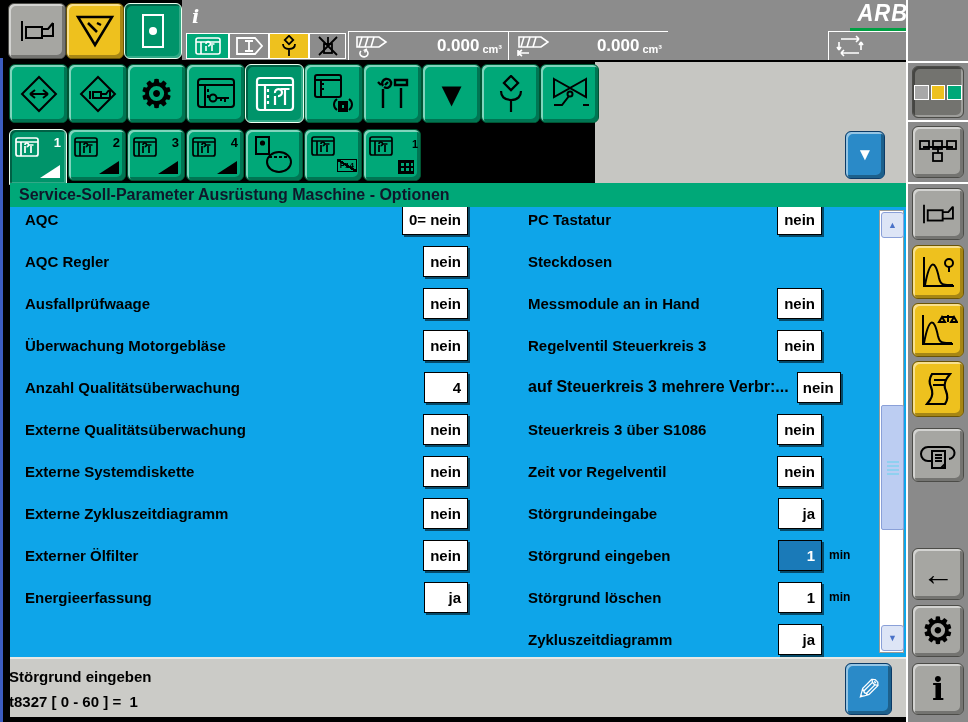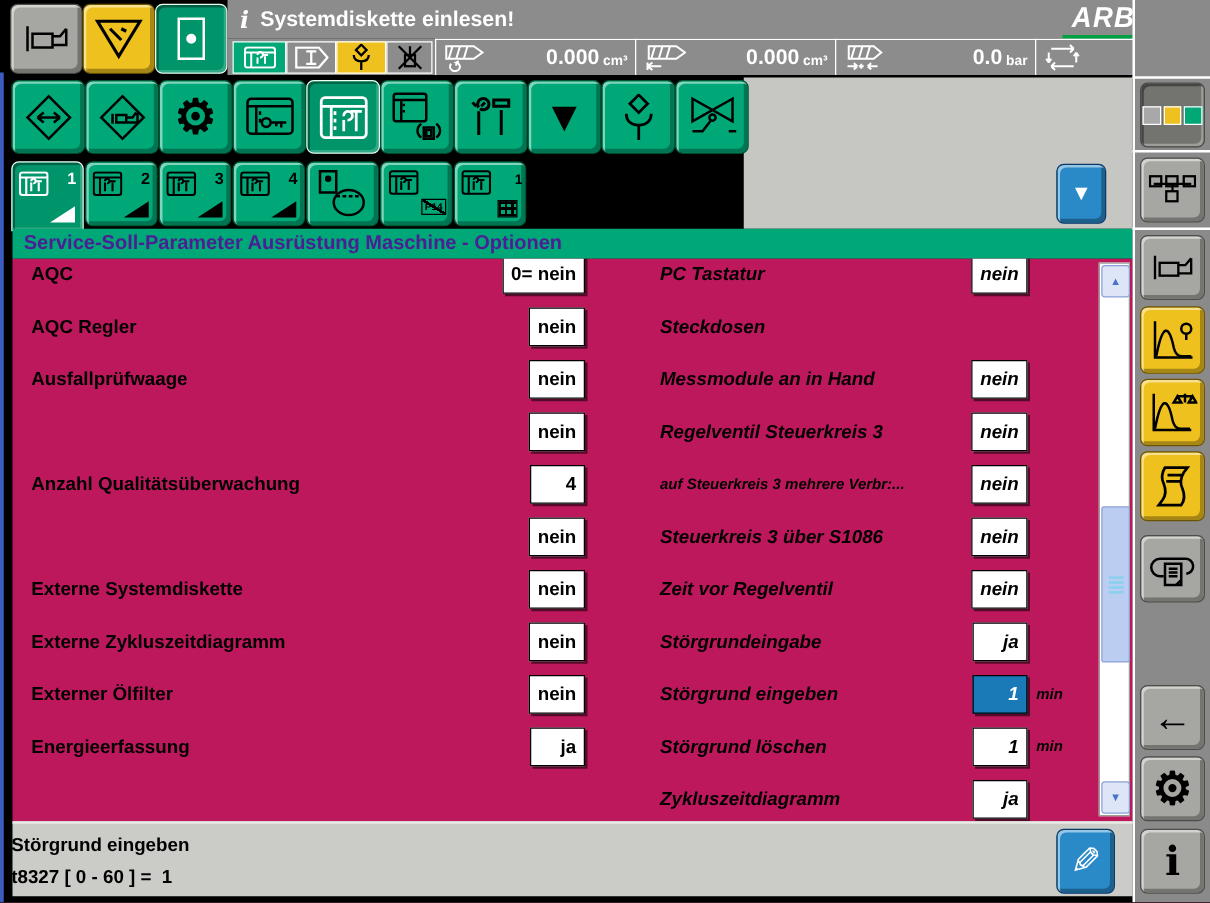--- a/index.html
+++ b/index.html
@@ -43,29 +43,29 @@
   .ramp{position:absolute;right:6px;bottom:6px;width:0;height:0;
         border-left:20px solid transparent;border-bottom:13px solid currentColor;}
   .p14tag{position:absolute;right:4px;bottom:8px;font-size:8px;font-weight:bold;border:1px solid currentColor;
         padding:1px 2px;background:linear-gradient(to top right,transparent 44%,currentColor 44%,currentColor 56%,transparent 56%);}
   .gridtag{position:absolute;right:6px;bottom:6px;width:14px;height:12px;border:1px solid currentColor;
         background:repeating-linear-gradient(to right,currentColor 0 2px,transparent 2px 5px),
                    repeating-linear-gradient(to bottom,currentColor 0 2px,transparent 2px 5px);}
   .gridnum{position:absolute;right:2px;top:8px;font-size:11px;font-weight:bold;}
 
   
-  #titlebar{left:10px;top:183px;width:896px;height:24px;background:#00a878;color:#4c1d95;
+  #titlebar{left:10px;top:183px;width:896px;height:24px;background:#00a878;color:#0f172a;
             font-size:16px;font-weight:bold;display:flex;align-items:center;padding-left:9px;box-sizing:border-box;}
-  #content{left:10px;top:207px;width:896px;height:450px;background:#be185d;overflow:hidden;}
+  #content{left:10px;top:207px;width:896px;height:450px;background:#0ea5e9;overflow:hidden;}
   .pcol{position:absolute;top:-9px;}
   #lcol{left:15px;width:443px;}
-  #rcol{left:518px;width:294px;font-style:italic;}
+  #rcol{left:518px;width:294px;}
   .prow{height:42px;display:flex;align-items:center;position:relative;}
   .plabel{font-size:15px;font-weight:bold;color:#000;margin-right:8px;white-space:nowrap;}
-  .plabel.small{font-size:12px;}
+  .plabel.small{font-size:16px;}
   .pbox{margin-left:auto;height:31px;min-width:44px;padding:0 6px;background:#fff;
         border:1px solid #000;box-shadow:2px 2px 0 rgba(0,0,0,.55);
         display:flex;align-items:center;justify-content:flex-end;
         font-size:15px;font-weight:bold;position:relative;white-space:nowrap;box-sizing:border-box;}
   .pbox.sel{background:#1a7ab8;color:#fff;}
   .punit{position:absolute;left:calc(100% + 8px);font-size:12px;font-weight:bold;color:#000;}
 
   
   #vscroll{left:879px;top:210px;width:25px;height:443px;background:#fff;border:1px solid #9a9a96;box-sizing:border-box;}
   .sbtn{position:absolute;left:1px;width:21px;height:24px;background:#dde5f6;border:1px solid #8aa0d8;
@@ -115,21 +115,20 @@
     <span>
       <svg width="28" height="38" viewBox="0 0 28 38" fill="none" stroke="#fff" stroke-width="2">
         <rect x="4" y="3" width="20" height="32"></rect>
           <circle cx="14" cy="19" r="3" fill="#fff"></circle>
       </svg>
     </span>
   </div>
 
   <div id="msgbar" class="abs">
     <span class="iglyph">i</span>
-    <span>Systemdiskette einlesen!</span>
   </div>
   <div id="brand" class="abs">ARBURG</div>
   <div id="brandline" class="abs"></div>
 
   <div id="statusrow" class="abs"></div>
 
   <div class="minibtn" style="left:186px;width:43px;background:#00a878;">
     <span>
       <svg width="26" height="18" viewBox="0 0 26 18" fill="none" stroke="#fff" stroke-width="1.6">
         <rect x="1" y="1" width="24" height="16" rx="2"></rect>
@@ -177,31 +176,20 @@
   <div class="scell" style="left:508px;width:160px;">
     <span class="sicon">
       <svg width="34" height="24" viewBox="0 0 34 24" fill="none" stroke="#fff" stroke-width="1.6">
         <path d="M4 3 h22 l7 5 -7 5 H4 z"></path>
           <path d="M9 3 l-3 10 M15 3 l-3 10 M21 3 l-3 10"></path>
         <path d="M3 16 v6 M3 19 h11 m-11 0 l4 -3 m-4 3 l4 3"></path>
       </svg>
     </span>
     <span class="sval">0.000</span>
     <span class="sunit">cm³</span>
-  </div>
-  <div class="scell" style="left:668px;width:160px;">
-    <span class="sicon">
-      <svg width="34" height="24" viewBox="0 0 34 24" fill="none" stroke="#fff" stroke-width="1.6">
-        <path d="M4 3 h20 l6 5 -6 5 H4 z"></path>
-          <path d="M9 3 l-3 10 M15 3 l-3 10 M21 3 l-3 10"></path>
-        <path d="M3 19 h8 m0 0 l-3 -2.5 m3 2.5 l-3 2.5 M27 19 h-8 m0 0 l3 -2.5 m-3 2.5 l3 2.5 M14 17 v4 m-2 -2 h4"></path>
-      </svg>
-    </span>
-    <span class="sval">0.0</span>
-    <span class="sunit">bar</span>
   </div>
   <div class="scell" style="left:828px;width:140px;">
     <span class="sicon">
       <svg width="30" height="24" viewBox="0 0 30 24" fill="none" stroke="#fff" stroke-width="1.6">
         <path d="M6 5 h18 m0 0 l-3 -3 m3 3 l-3 3 M24 19 H6 m0 0 l3 -3 m-3 3 l3 3"></path>
         <path d="M4 8 v8 m0 0 l-2 -3 m2 3 l2 -3 M26 16 v-8 m0 0 l-2 3 m2 -3 l2 3"></path>
       </svg>
     </span>
     <span class="sval">0.00</span>
     <span class="sunit">s</span>
@@ -388,31 +376,33 @@
             <span>nein</span>
           </div>
         </div>
         <div class="prow">
           <span class="plabel">Ausfallprüfwaage</span>
           <div class="pbox">
             <span>nein</span>
           </div>
         </div>
         <div class="prow">
+          <span class="plabel">Überwachung Motorgebläse</span>
           <div class="pbox">
             <span>nein</span>
           </div>
         </div>
         <div class="prow">
           <span class="plabel">Anzahl Qualitätsüberwachung</span>
           <div class="pbox">
             <span>4</span>
           </div>
         </div>
         <div class="prow">
+          <span class="plabel">Externe Qualitätsüberwachung</span>
           <div class="pbox">
             <span>nein</span>
           </div>
         </div>
         <div class="prow">
           <span class="plabel">Externe Systemdiskette</span>
           <div class="pbox">
             <span>nein</span>
           </div>
         </div>

